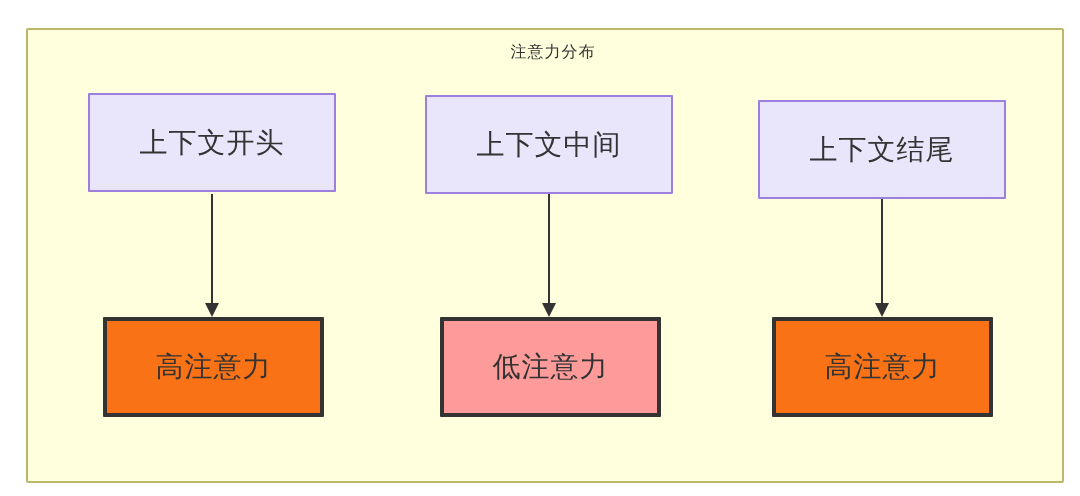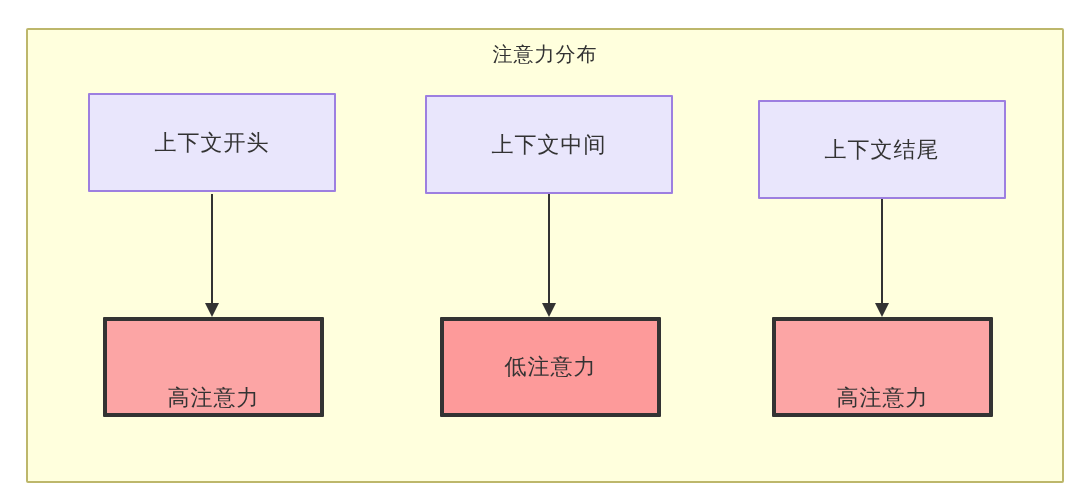--- a/index.html
+++ b/index.html
@@ -30,59 +30,59 @@
     height: 455px;
     box-sizing: border-box;
     background: #ffffdd;
     border: 2px solid #bdb76b;
     border-radius: 2px;
   }
 
   .subgraph-title {
     position: absolute;
     top: 12px;
-    left: 0;
+    left: 8px;
     width: 100%;
     text-align: center;
-    font-size: 20px;
+    font-size: 16px;
     color: #333333;
     letter-spacing: 1px;
     line-height: 1.2;
     white-space: nowrap;
   }
 
   
   .node {
     position: absolute;
     box-sizing: border-box;
     display: flex;
     align-items: center;
     justify-content: center;
-    font-size: 22px;
+    font-size: 28px;
     color: #333333;
     letter-spacing: 1px;
     white-space: nowrap;
   }
 
   .node.context {
     width: 248px;
     height: 99px;
     background: #e9e6fc;
     border: 2px solid #9d7fe0;
     border-radius: 1px;
   }
 
   .node.outcome {
     width: 221px;
     height: 100px;
     border: 4px solid #333333;
     border-radius: 1px;
   }
 
-  .node.outcome.high { background: #fca5a5; align-items: flex-end; }
+  .node.outcome.high { background: #f97316; }
   .node.outcome.low  { background: #fd9a9a; }
 
   
   .col1-top { left: 88px;  top: 93px; }
   .col2-top { left: 425px; top: 95px; }
   .col3-top { left: 758px; top: 100px; }
 
   .col1-bottom { left: 103px; top: 317px; }
   .col2-bottom { left: 440px; top: 317px; text-align: right; }
   .col3-bottom { left: 772px; top: 317px; }

